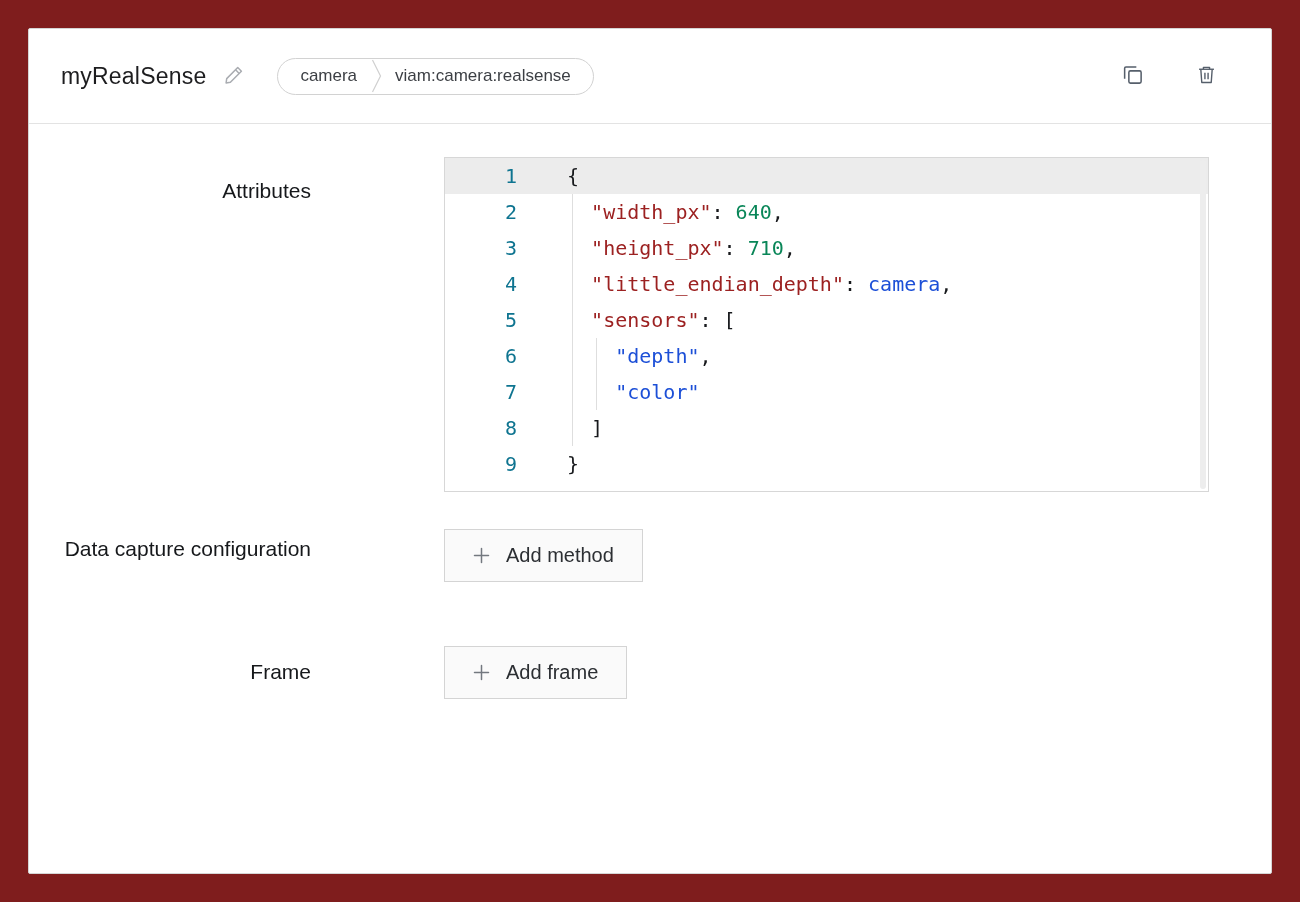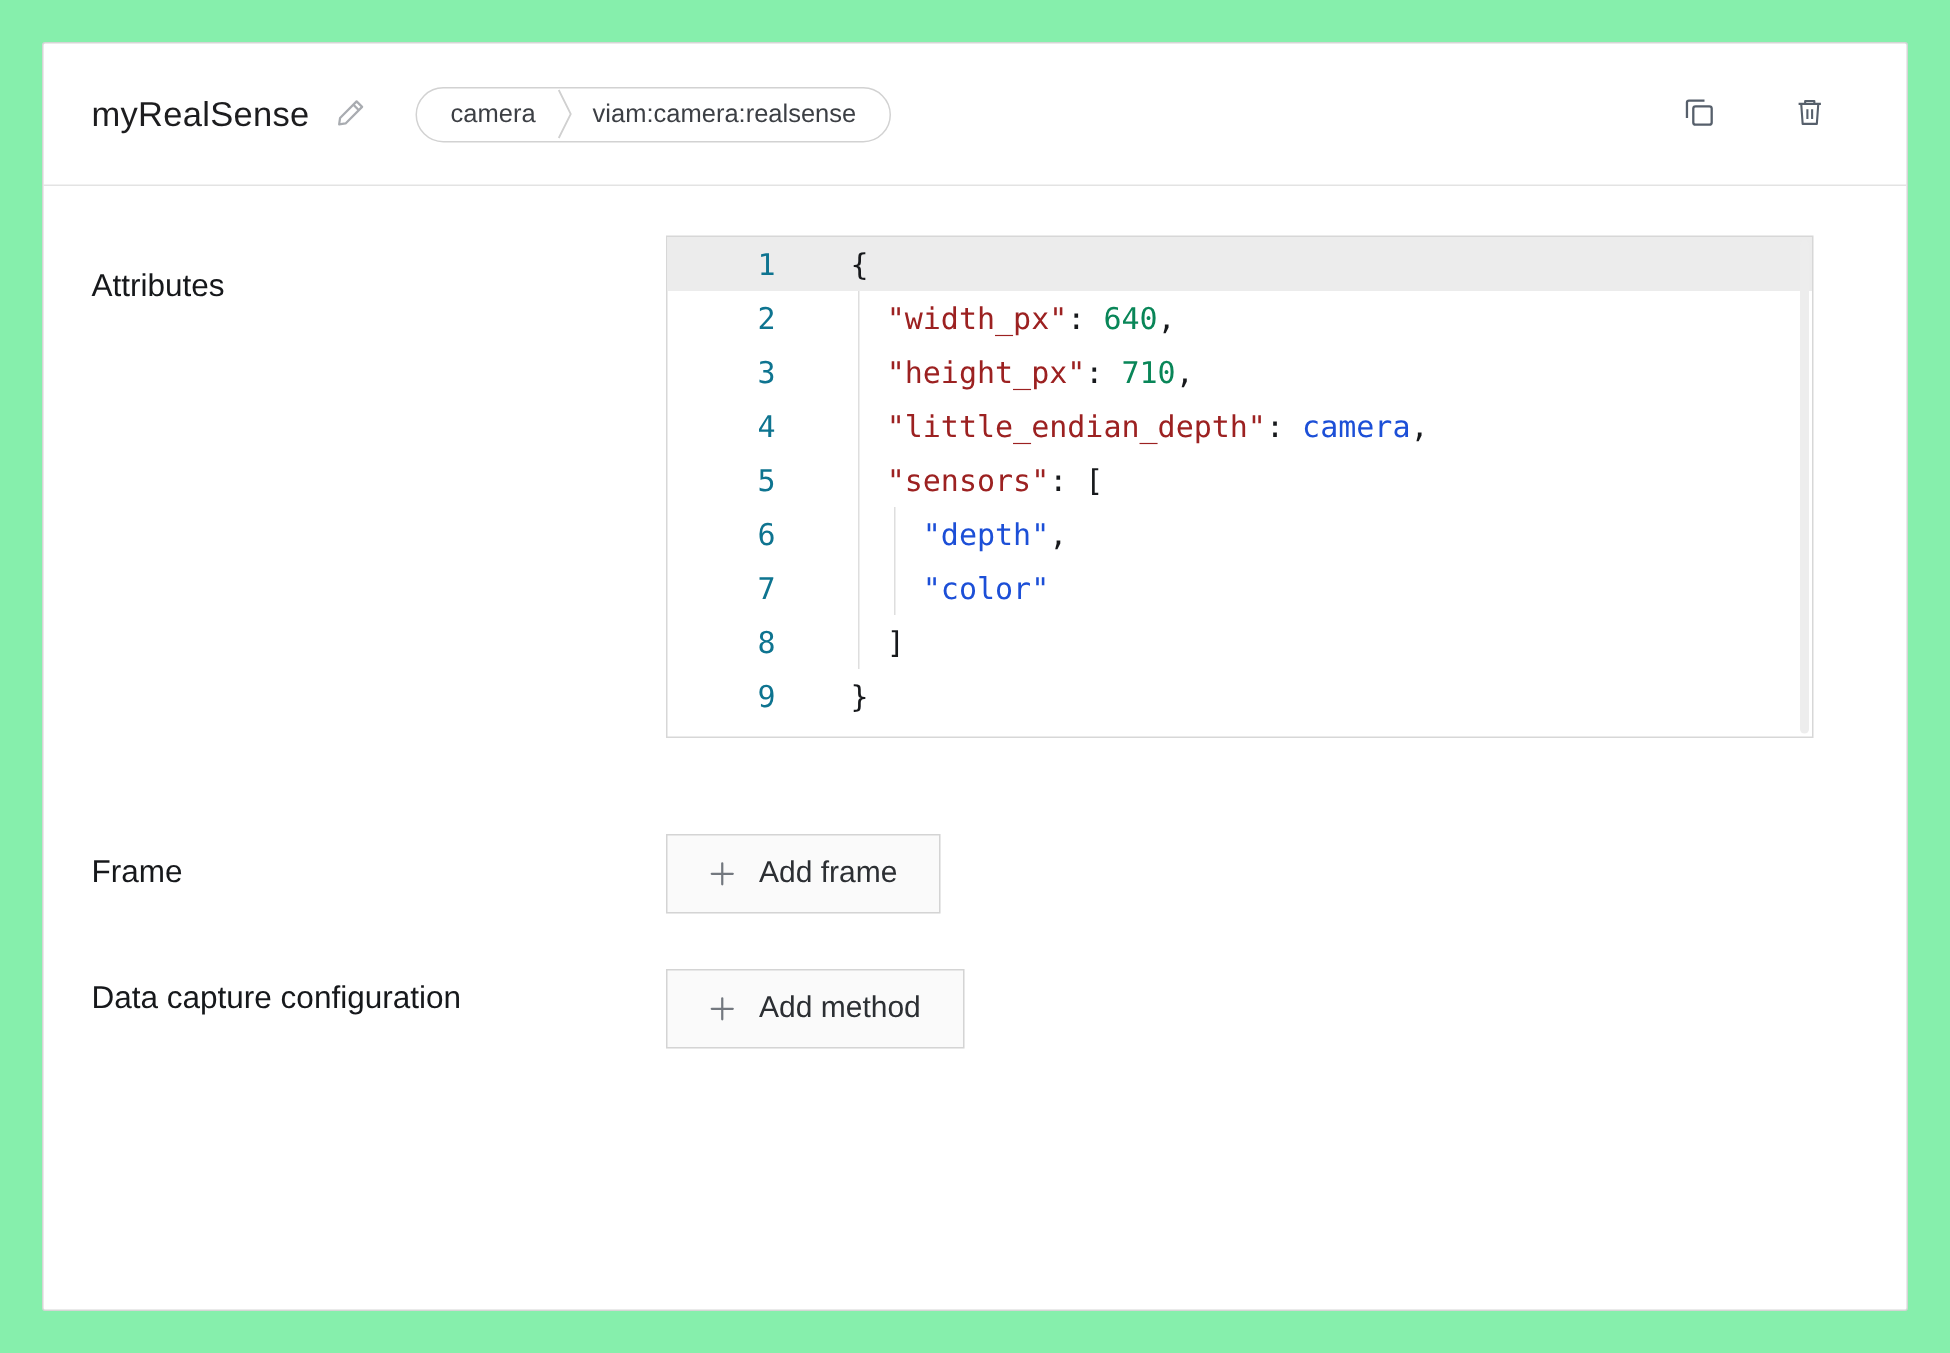--- a/index.html
+++ b/index.html
@@ -1,18 +1,18 @@
 <!DOCTYPE html>
 <html style="--tok-line-number: #0e7490; --tok-key: #9c2121; --tok-number: #098658; --tok-keyword: #1c4fd7; --tok-string: #1c4fd7; --tok-punctuation: #17191c;"><head>
 <meta charset="utf-8">
 <style>
   * { margin:0; padding:0; box-sizing:border-box; }
   html, body { background:#ffffff; }
   .screen {
-    position:relative; width:1300px; height:902px; background:#86efac;
+    position:relative; width:1300px; height:902px; background:#7f1d1d;
     font-family:"Liberation Sans", sans-serif; color:#1f2328; overflow:hidden;text-decoration:underline;
   }
   .card {
     position:absolute; left:28px; top:28px; width:1244px; height:846px;
     border:1px solid #d5d5d5; border-radius:2px; background:#fff;
   }
   
   .card-header { display:flex; align-items:center; height:95px; padding:0 50px 0 32px; border-bottom:1px solid #e3e3e3; }
   .title { font-size:23px; font-weight:500; color:#1d1d1f; letter-spacing:.2px; }
   .icon-btn { background:none; border:none; cursor:pointer; display:flex; align-items:center; justify-content:center; padding:4px; }
@@ -22,21 +22,21 @@
     border:1px solid #d2d2d2; border-radius:19px; background:#fff; padding-right:22px;
   }
   .pill-type { font-size:17px; color:#3c3f44; padding:0 14px 0 22px; }
   .pill-sep { display:flex; align-items:center; }
   .pill-model { font-size:17px; color:#3c3f44; padding-left:13px; }
   .header-actions { margin-left:auto; display:flex; align-items:center; gap:44px; }
   
   .card-body { padding:33px 62px 0 32px; }
   .row { display:flex; align-items:flex-start; }
   .row-label { width:383px; flex:none; font-size:21px; color:#16181b; line-height:40px; }
-  .row-label .label-inner { max-width:250px; }
+  .row-label .label-inner { max-width:250px;text-align:right; }
   .row-attributes .row-label { padding-top:14px; }
   .row-capture { margin-top:37px; }
   .row-frame { margin-top:64px; }
   .row-frame .row-label { padding-top:6px; }
   .row-depends { margin-top:58px; }
   .row-depends .row-label { padding-top:6px; }
   
   .editor {
     flex:1; position:relative; border:1px solid #d7d7d7; background:#fff;
     padding:0 0 9px 0; font-family:"DejaVu Sans Mono", monospace; font-size:20px; cursor:text;
@@ -164,44 +164,44 @@
                 <span class="line-num">9</span>
                 <span class="line-code"><span class="tok-p">}</span></span>
               </div>
             </div>
           <div class="guide guide-1"></div>
           <div class="guide guide-2"></div>
           <div class="scrollbar"></div>
         </div>
       </div>
 
-      <div class="row row-frame">
+      <div class="row row-capture">
         <div class="row-label">
-          <div class="label-inner">Frame</div>
+          <div class="label-inner">Data capture configuration</div>
         </div>
         <button class="add-btn">
           <span class="plus">
             <svg width="17" height="17" viewBox="0 0 17 17" fill="none" stroke="#73787f" stroke-width="1.5" stroke-linecap="round">
               <path d="M8.5 1.5v14M1.5 8.5h14"></path>
             </svg>
           </span>
-          <span>Add frame</span>
-        </button>
-      </div>
-
-      <div class="row row-capture">
+          <span>Add method</span>
+        </button>
+      </div>
+
+      <div class="row row-frame">
         <div class="row-label">
-          <div class="label-inner">Data capture configuration</div>
+          <div class="label-inner">Frame</div>
         </div>
         <button class="add-btn">
           <span class="plus">
             <svg width="17" height="17" viewBox="0 0 17 17" fill="none" stroke="#73787f" stroke-width="1.5" stroke-linecap="round">
               <path d="M8.5 1.5v14M1.5 8.5h14"></path>
             </svg>
           </span>
-          <span>Add method</span>
+          <span>Add frame</span>
         </button>
       </div>
 
 
     </div>
   </div>
 </div>
 
 </body></html>

